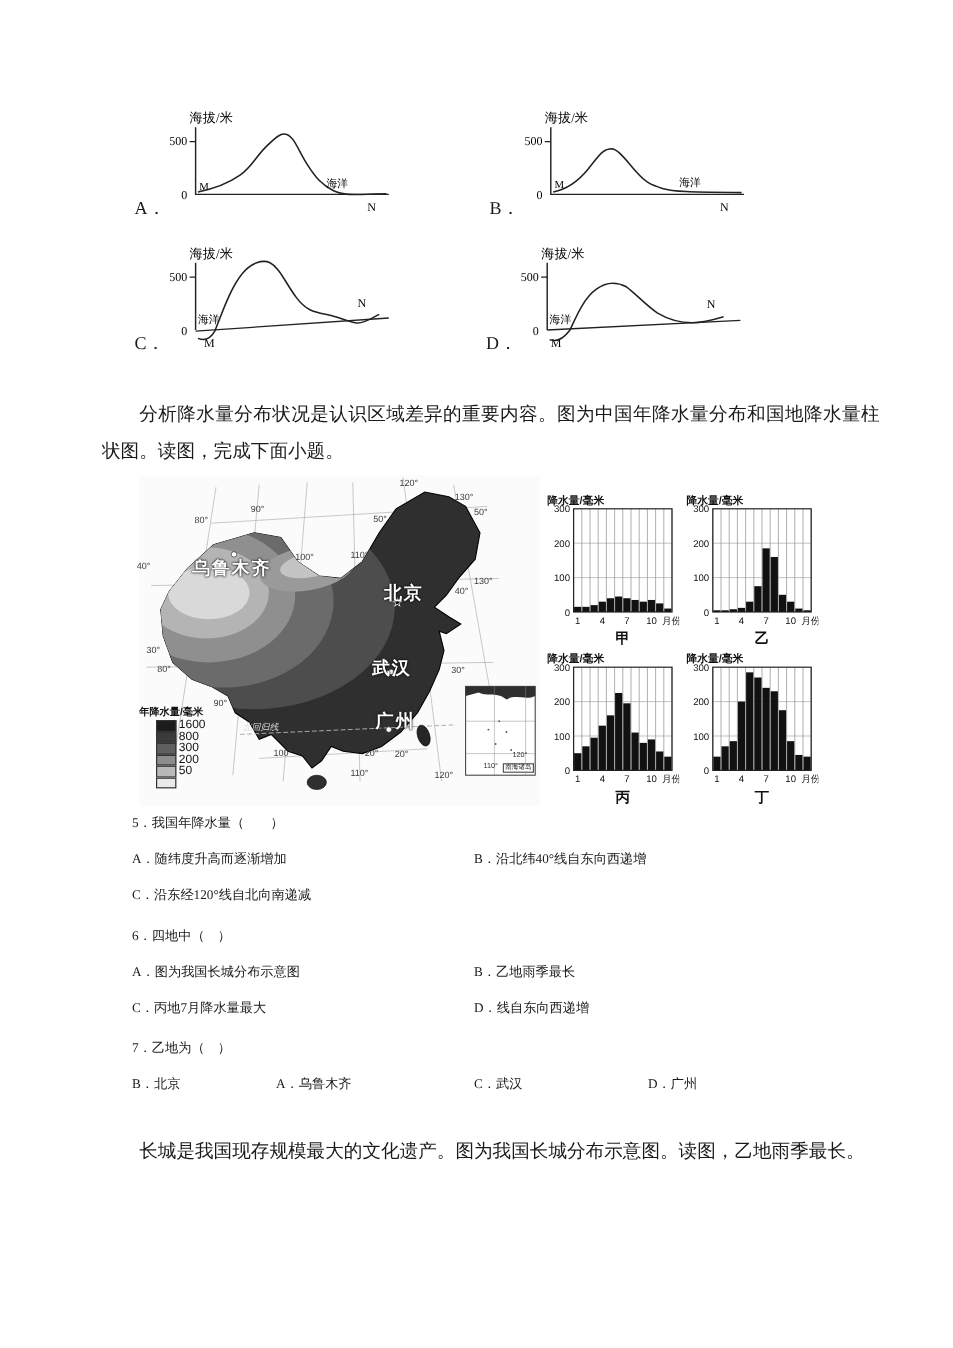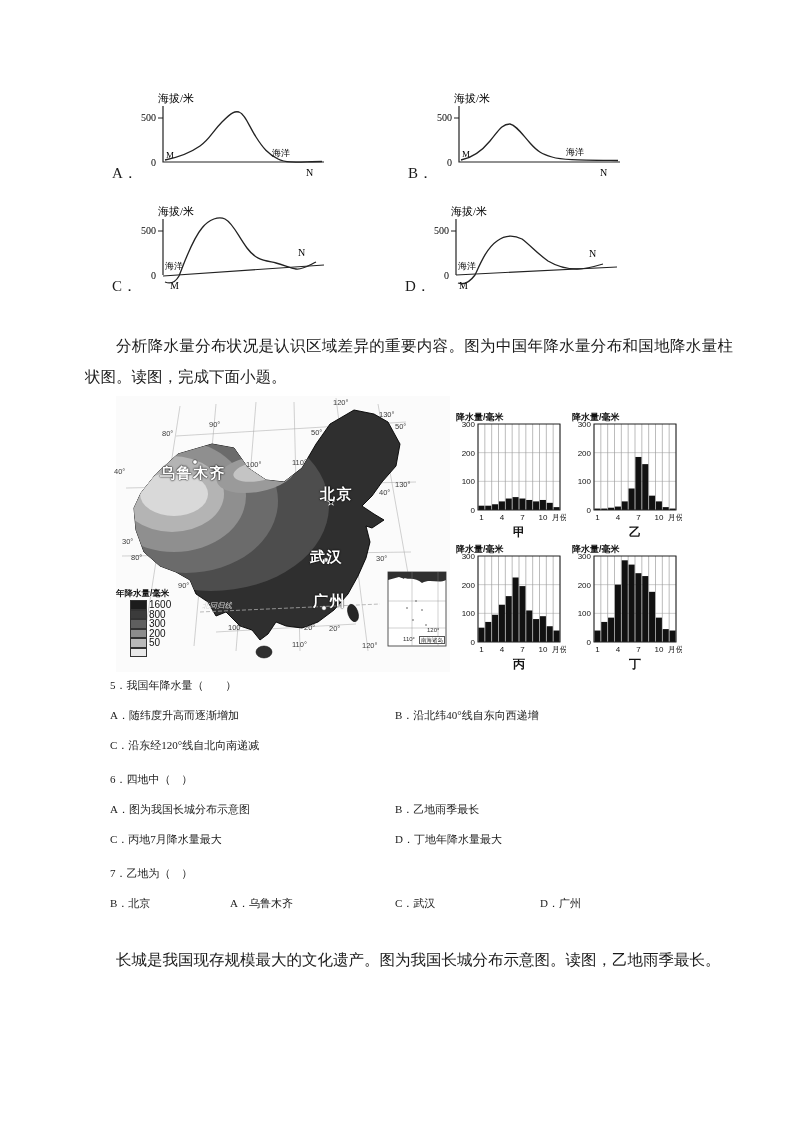--- a/index.html
+++ b/index.html
@@ -378,21 +378,21 @@
           <div class="q-option">C．沿东经120°线自北向南递减</div>
         </div>
       </div>
       <div class="q-gap"></div>
       <div class="question">
         <div class="q-stem">6．四地中（　）</div>
         <div class="q-opts cols2">
           <div class="q-option">A．图为我国长城分布示意图</div>
           <div class="q-option">B．乙地雨季最长</div>
           <div class="q-option">C．丙地7月降水量最大</div>
-          <div class="q-option">D．丁地年降水量最大</div>
+          <div class="q-option">D．线自东向西递增</div>
         </div>
       </div>
       <div class="q-gap"></div>
       <div class="question">
         <div class="q-stem">7．乙地为（　）</div>
         <div class="q-opts cols4">
           <div class="q-option">B．北京</div>
           <div class="q-option">A．乌鲁木齐</div>
           <div class="q-option">C．武汉</div>
           <div class="q-option">D．广州</div>

